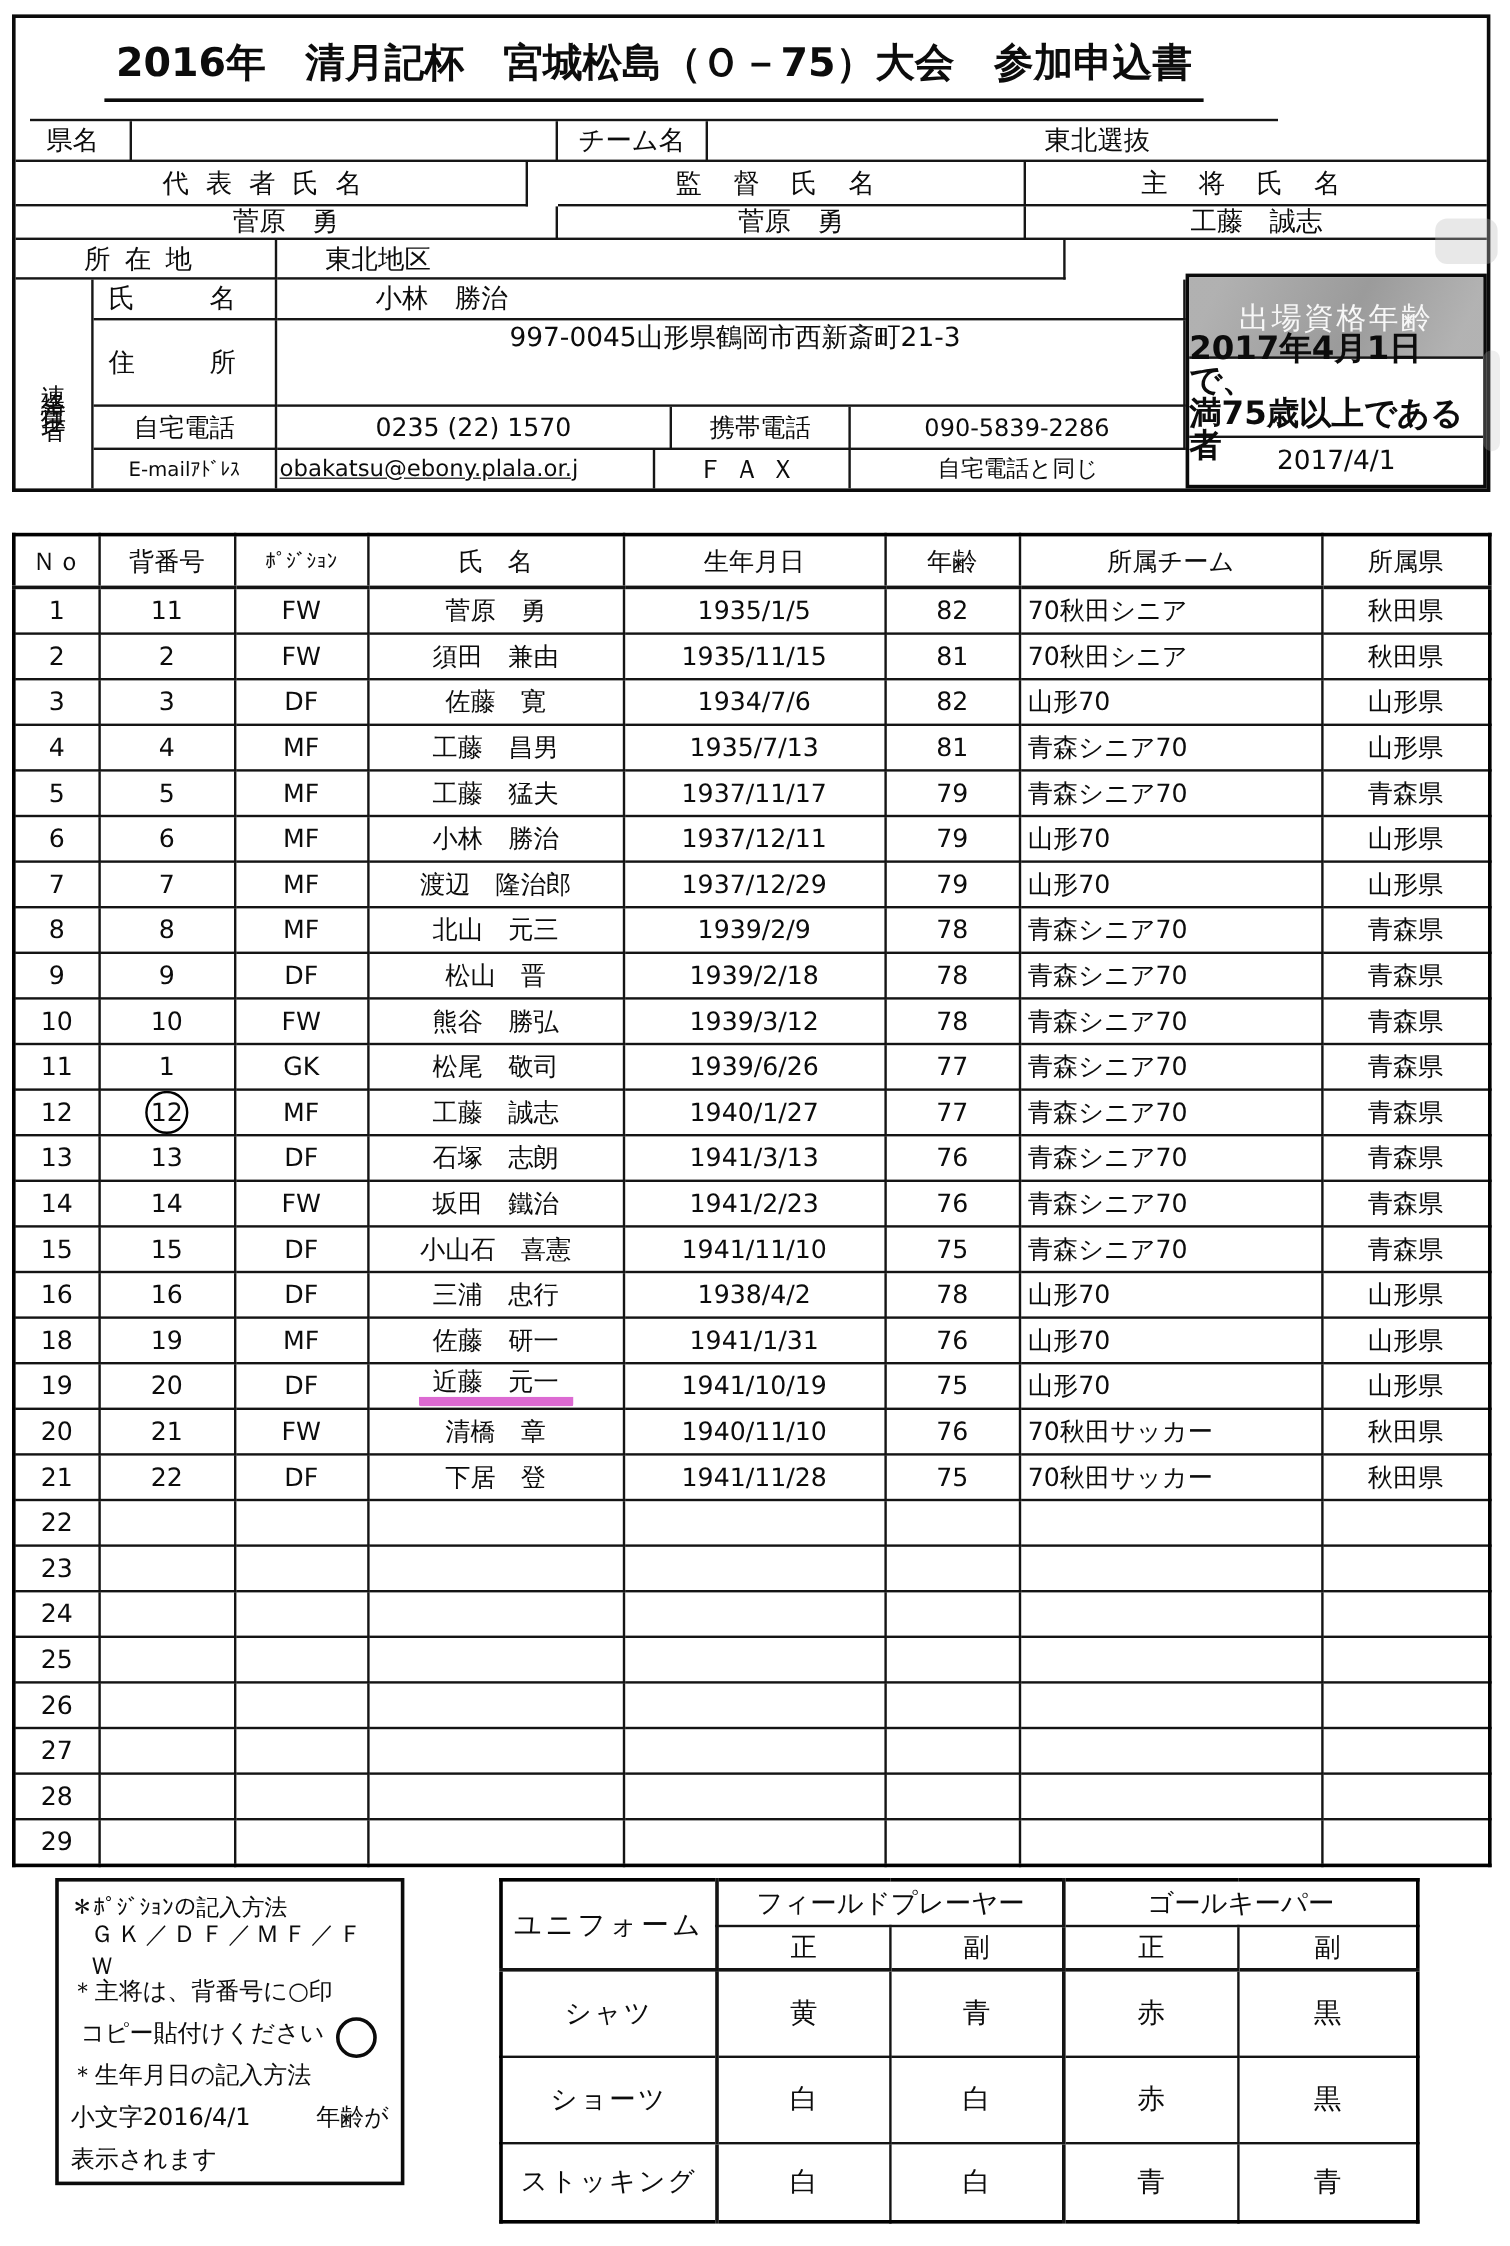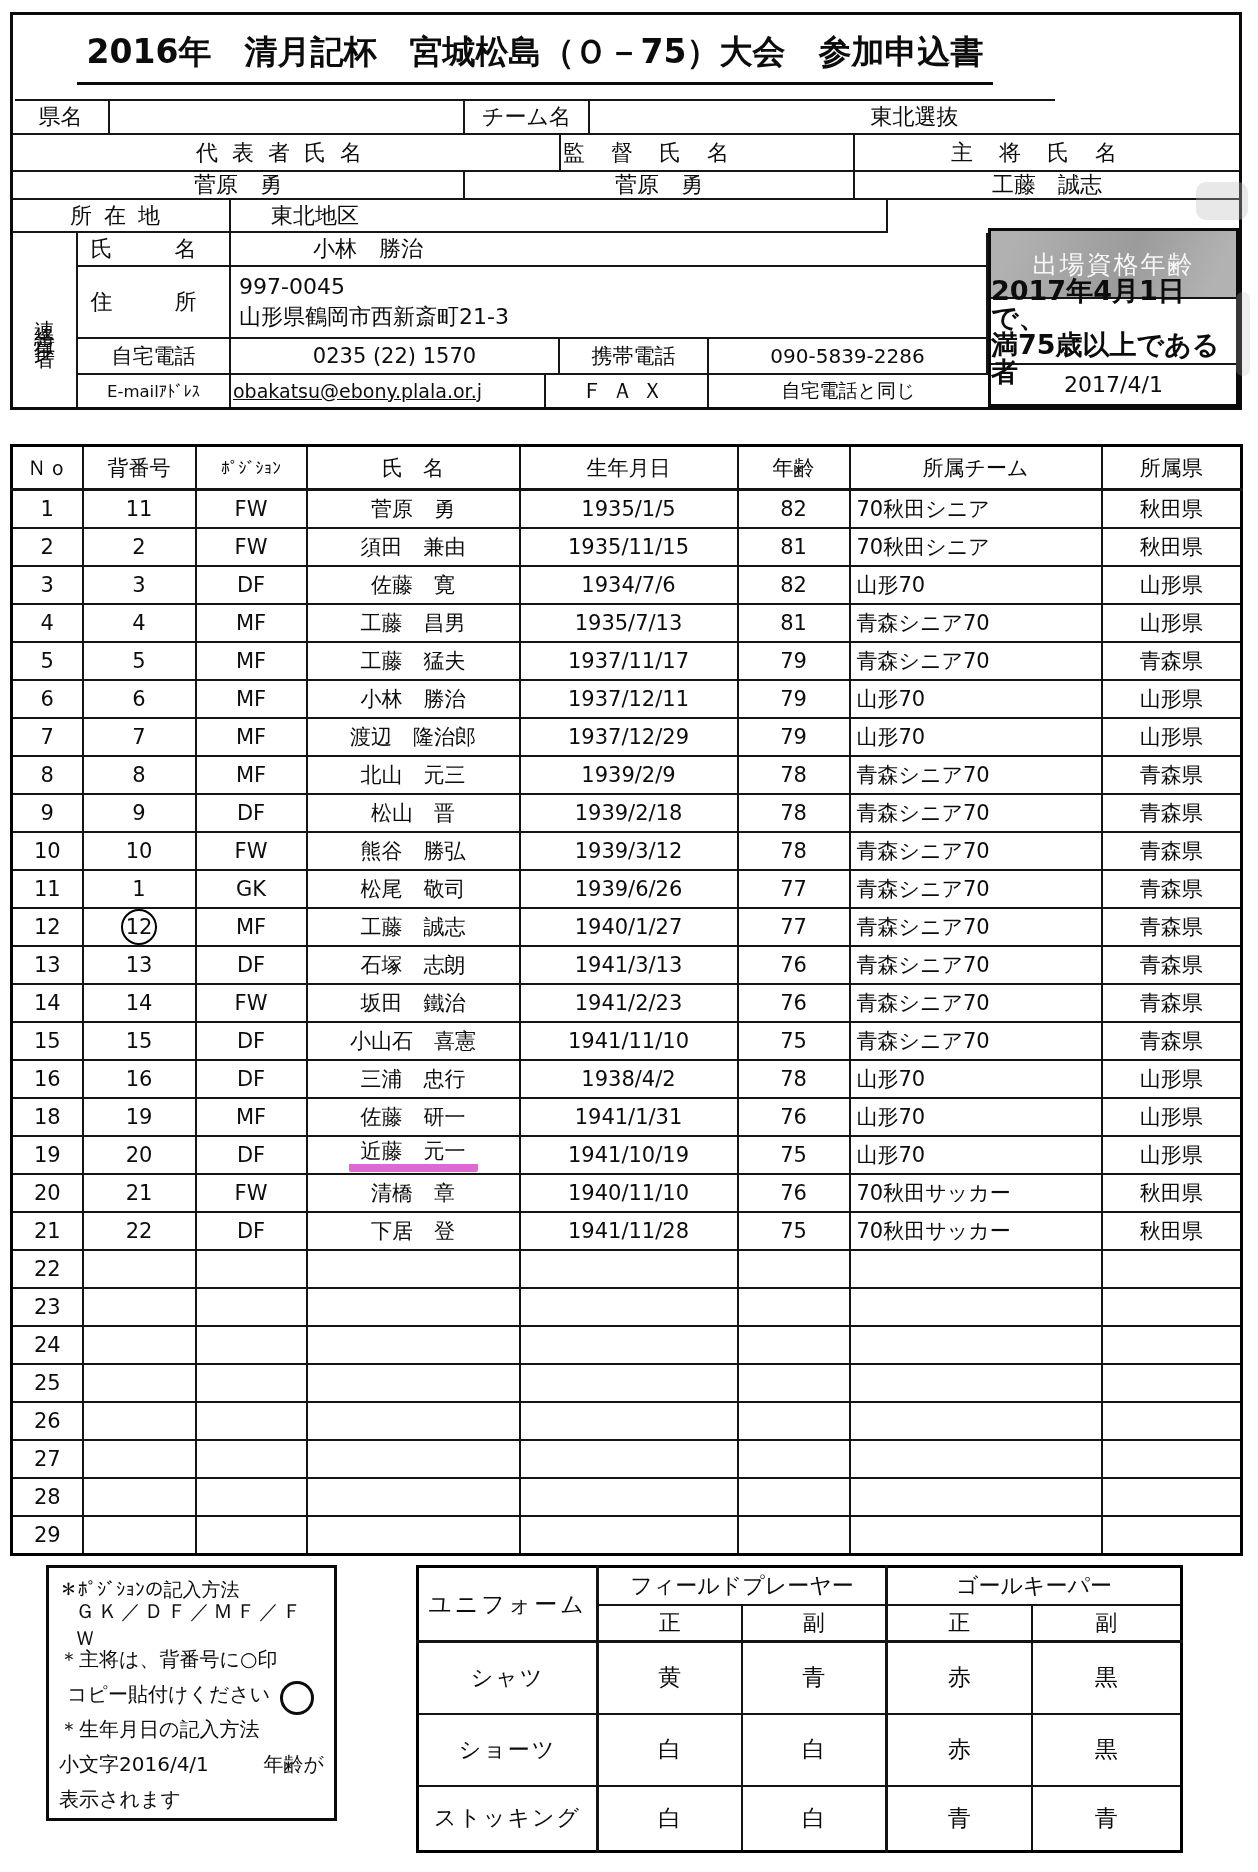--- a/index.html
+++ b/index.html
@@ -9,21 +9,21 @@
   
   .cell{position:absolute;box-sizing:border-box;display:flex;align-items:center;justify-content:center;
         font-size:22px;white-space:nowrap;overflow:hidden;}
   .br{border-right:2px solid #161616;}
   .bb{border-bottom:2px solid #161616;}
   .left{justify-content:flex-start;}
 
   
   #top-box{position:absolute;left:10px;top:12px;width:1232px;height:398px;
            border:3px solid #0b0b0b;box-sizing:border-box;}
-  #title-row{left:2px;top:0;width:1040px;height:86px;border-bottom:2px solid #161616;}
+  #title-row{left:12px;top:0;width:1040px;height:86px;border-bottom:2px solid #161616;}
   #title-row .t{font-size:33px;font-weight:bold;border-bottom:3px solid #0b0b0b;padding:0 10px 7px 10px;}
 
   .ls8{letter-spacing:8px;} .ls12{letter-spacing:12px;} .ls14{letter-spacing:14px;}
   .ls20{letter-spacing:20px;} .ls26{letter-spacing:26px;}
 
   
   #contact-vertical{writing-mode:vertical-rl;text-orientation:upright;letter-spacing:7px;
                     font-size:21px;display:flex;align-items:center;justify-content:center;}
 
   
@@ -82,38 +82,38 @@
 
     <div class="cell" id="title-row">
       <span class="t">2016年　清月記杯　宮城松島（Ｏ－75）大会　参加申込書</span>
     </div>
 
     <div class="cell br bb" style="left:0;top:86px;width:97px;height:34px;">県名</div>
     <div class="cell br bb" style="left:97px;top:86px;width:355px;height:34px;"></div>
     <div class="cell br bb" style="left:452px;top:86px;width:125px;height:34px;">チーム名</div>
     <div class="cell bb" style="left:577px;top:86px;width:649px;height:34px;">東北選抜</div>
 
-    <div class="cell br bb ls14" style="left:0;top:120px;width:548px;height:37px;">代表者氏名</div>
+    <div class="cell br bb ls14" style="left:0;top:120px;width:427px;height:37px;">代表者氏名</div>
     <div class="cell br bb ls26" style="left:452px;top:120px;width:390px;height:37px;">監督氏名</div>
     <div class="cell bb ls26" style="left:842px;top:120px;width:384px;height:37px;">主将氏名</div>
 
     <div class="cell br bb" style="left:0;top:157px;width:452px;height:28px;">菅原　勇</div>
     <div class="cell br bb" style="left:452px;top:157px;width:390px;height:28px;">菅原　勇</div>
     <div class="cell bb" style="left:842px;top:157px;width:384px;height:28px;">工藤　誠志</div>
 
     <div class="cell br bb ls12" style="left:0;top:185px;width:218px;height:33px;">所在地</div>
     <div class="cell br bb left" style="left:218px;top:185px;width:657px;height:33px;padding-left:40px;">東北地区</div>
 
     <div class="cell br" id="contact-vertical" style="left:0;top:218px;width:65px;height:174px;">連絡責任者</div>
 
     <div class="cell br bb ls20" style="left:65px;top:218px;width:153px;height:34px;">氏　名</div>
     <div class="cell br bb left" style="left:218px;top:218px;width:757px;height:34px;padding-left:82px;">小林　勝治</div>
 
     <div class="cell br bb ls20" style="left:65px;top:252px;width:153px;height:72px;">住　所</div>
-    <div class="cell br bb" style="left:218px;top:252px;width:757px;height:72px;flex-direction:column;align-items:flex-start;justify-content:center;padding-left:8px;line-height:30px;">
+    <div class="cell br bb" style="left:218px;top:252px;width:757px;height:72px;flex-direction:row;align-items:flex-start;justify-content:center;padding-left:8px;line-height:30px;">
       <span>997-0045</span>
       <span>山形県鶴岡市西新斎町21-3</span>
     </div>
 
     <div class="cell br bb" style="left:65px;top:324px;width:153px;height:36px;font-size:21px;">自宅電話</div>
     <div class="cell br bb" style="left:218px;top:324px;width:329px;height:36px;font-size:21px;">0235 (22) 1570</div>
     <div class="cell br bb" style="left:547px;top:324px;width:149px;height:36px;font-size:21px;">携帯電話</div>
     <div class="cell br bb" style="left:696px;top:324px;width:279px;height:36px;font-size:20px;">090-5839-2286</div>
 
     <div class="cell br" style="left:65px;top:360px;width:153px;height:32px;font-size:16.5px;">E-mailｱﾄﾞﾚｽ</div>

